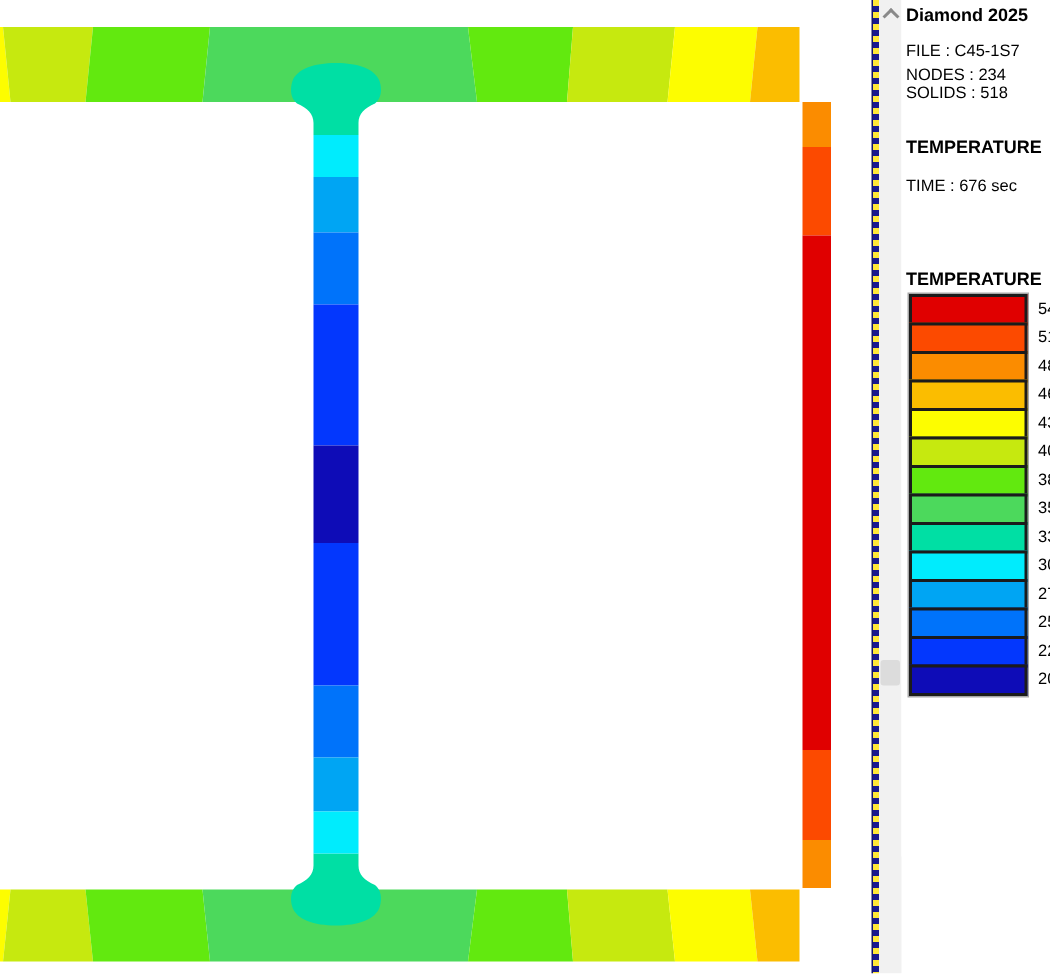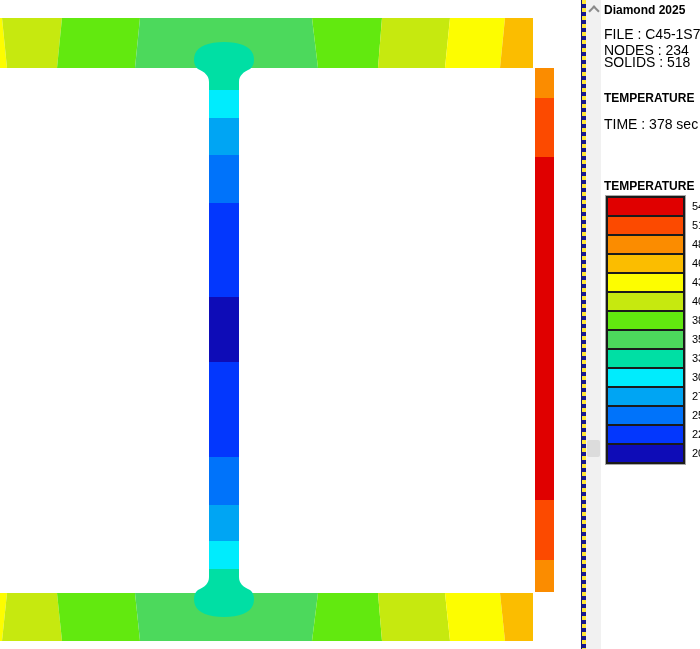--- a/index.html
+++ b/index.html
@@ -17,21 +17,21 @@
     background:repeating-linear-gradient(180deg,#ffe838 0 4px,#18188e 4px 8px);
   }
   
   #scrollbar{left:586px;top:0;width:15px;height:649px;background:#f1f1f1}
   #sb-up{position:absolute;left:0;top:0;width:15px;height:16px}
   .chev{position:absolute;left:4px;top:7px;width:6px;height:6px;
         border-left:2px solid #8a8a8a;border-top:2px solid #8a8a8a;transform:rotate(45deg)}
   #sb-thumb{position:absolute;left:1px;top:440px;width:13px;height:17px;background:#dcdcdc;border-radius:2px}
   
   #panel{left:601px;top:0;width:99px;height:571px;background:#fff}
-  .t{position:absolute;left:3px;white-space:nowrap;font-size:14px;line-height:13px}
+  .t{position:absolute;left:3px;white-space:nowrap;font-size:11px;line-height:13px}
   .tb{font-weight:bold;font-size:12px}
   #legend{position:absolute;left:4px;top:195px;width:81px;box-sizing:border-box;
           border:1px solid #a8a8a8;background:#fff}
   .leg-row{position:relative;height:21px;margin-top:-2px}
   .leg-row:first-child{margin-top:0}
   .leg-swatch{position:absolute;left:0;top:0;right:0;bottom:0;border:2px solid #1b1b1b}
   .leg-label{position:absolute;left:86px;top:4px;font-size:11px;white-space:nowrap}
 </style>
 </head>
 <body>
@@ -81,21 +81,21 @@
   </div>
   <div id="sb-thumb"></div>
 </div>
 
 <div class="abs" id="panel">
   <div class="t tb" style="top:4px">Diamond 2025</div>
   <div class="t" style="top:28px">FILE : C45-1S7</div>
   <div class="t" style="top:44px">NODES : 234</div>
   <div class="t" style="top:56px">SOLIDS : 518</div>
   <div class="t tb" style="top:92px">TEMPERATURE</div>
-  <div class="t" style="top:118px">TIME : 378 sec</div>
+  <div class="t" style="top:118px">TIME : 676 sec</div>
   <div class="t tb" style="top:180px">TEMPERATURE</div>
   <div id="legend">
       <div class="leg-row">
         <div class="leg-swatch" style="background: rgb(224, 0, 0);"></div>
         <div class="leg-label">54</div>
       </div>
       <div class="leg-row">
         <div class="leg-swatch" style="background: rgb(252, 74, 0);"></div>
         <div class="leg-label">51</div>
       </div>

